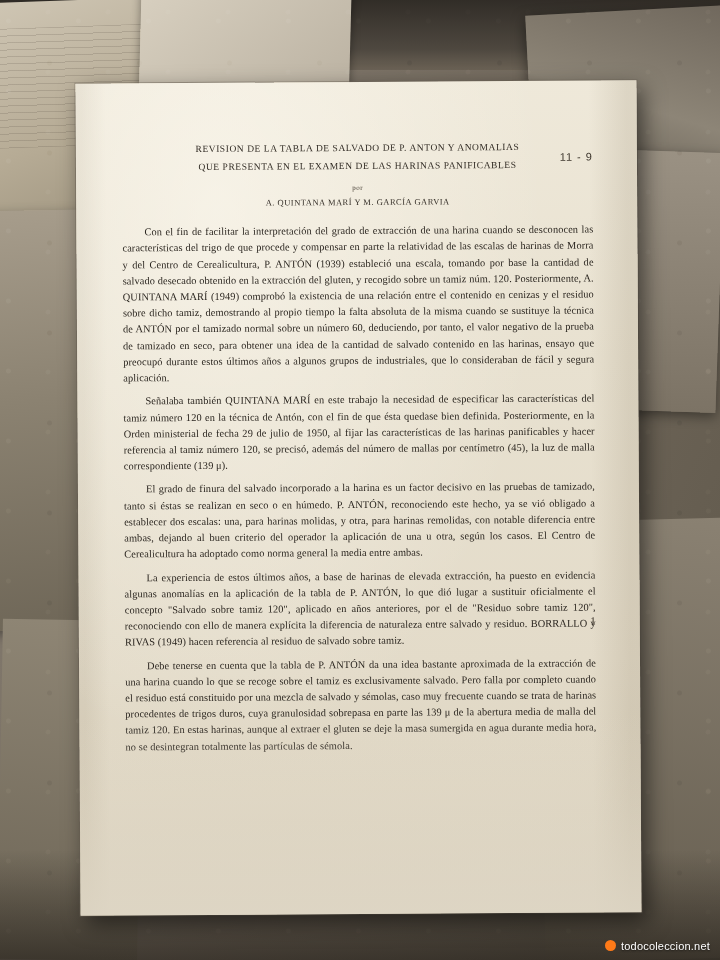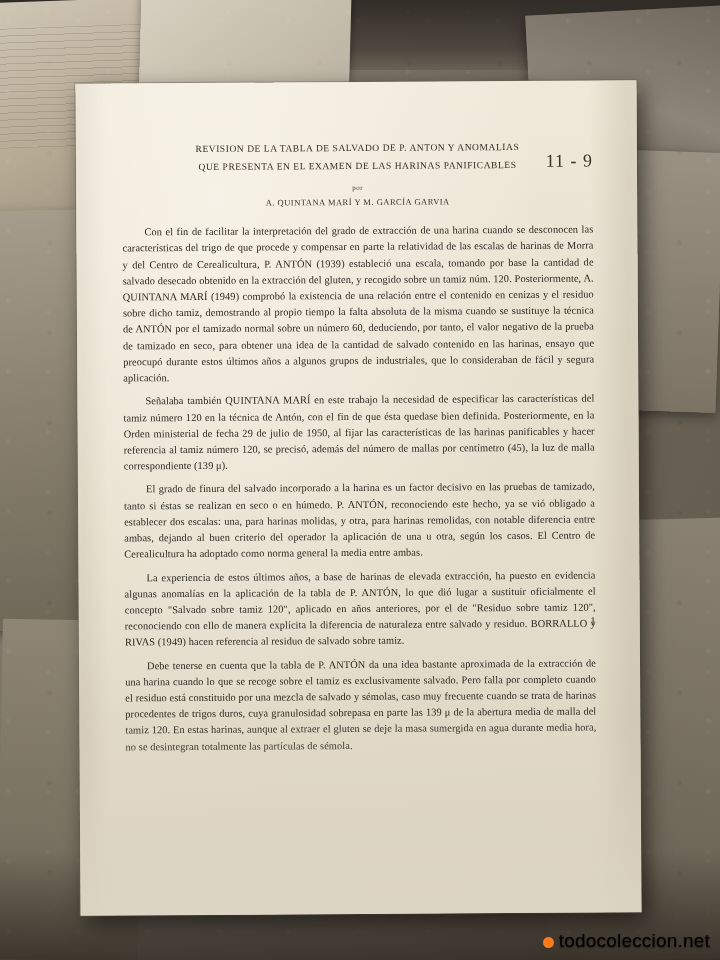--- a/index.html
+++ b/index.html
@@ -123,24 +123,24 @@
     position: relative;
     padding: 0 44px 0 46px;
     color: #2a2520;
     z-index: 2;
   }
 
   .page-code {
     position: absolute;
     top: 12px;
     right: 44px;
-    font-size: 18px;
+    font-size: 11px;
     letter-spacing: 1px;
     color: #3a332a;
-    font-family: Liberation Serif, serif;
+    font-family: Liberation Sans, sans-serif;
   }
 
   .doc-title {
     margin-top: 58px;
     text-align: center;
     font-size: 9.5px;
     line-height: 1.85;
     letter-spacing: .55px;
     color: #322c25;
     text-transform: uppercase;
@@ -191,22 +191,22 @@
     pointer-events: none;
     z-index: 3;
   }
 
   
   .watermark {
     position: absolute;
     right: 10px;
     bottom: 8px;
     font-family: "Liberation Sans", sans-serif;
-    font-size: 19px;
-    color: #000000;
+    font-size: 11px;
+    color: #ffffff;
     letter-spacing: .2px;
     text-shadow: 0 1px 2px rgba(0,0,0,.6);
     z-index: 9;
   }
   .watermark .dot {
     display: inline-block;
     width: 11px; height: 11px;
     border-radius: 50%;
     background: #ff7a18;
     margin-right: 5px;

